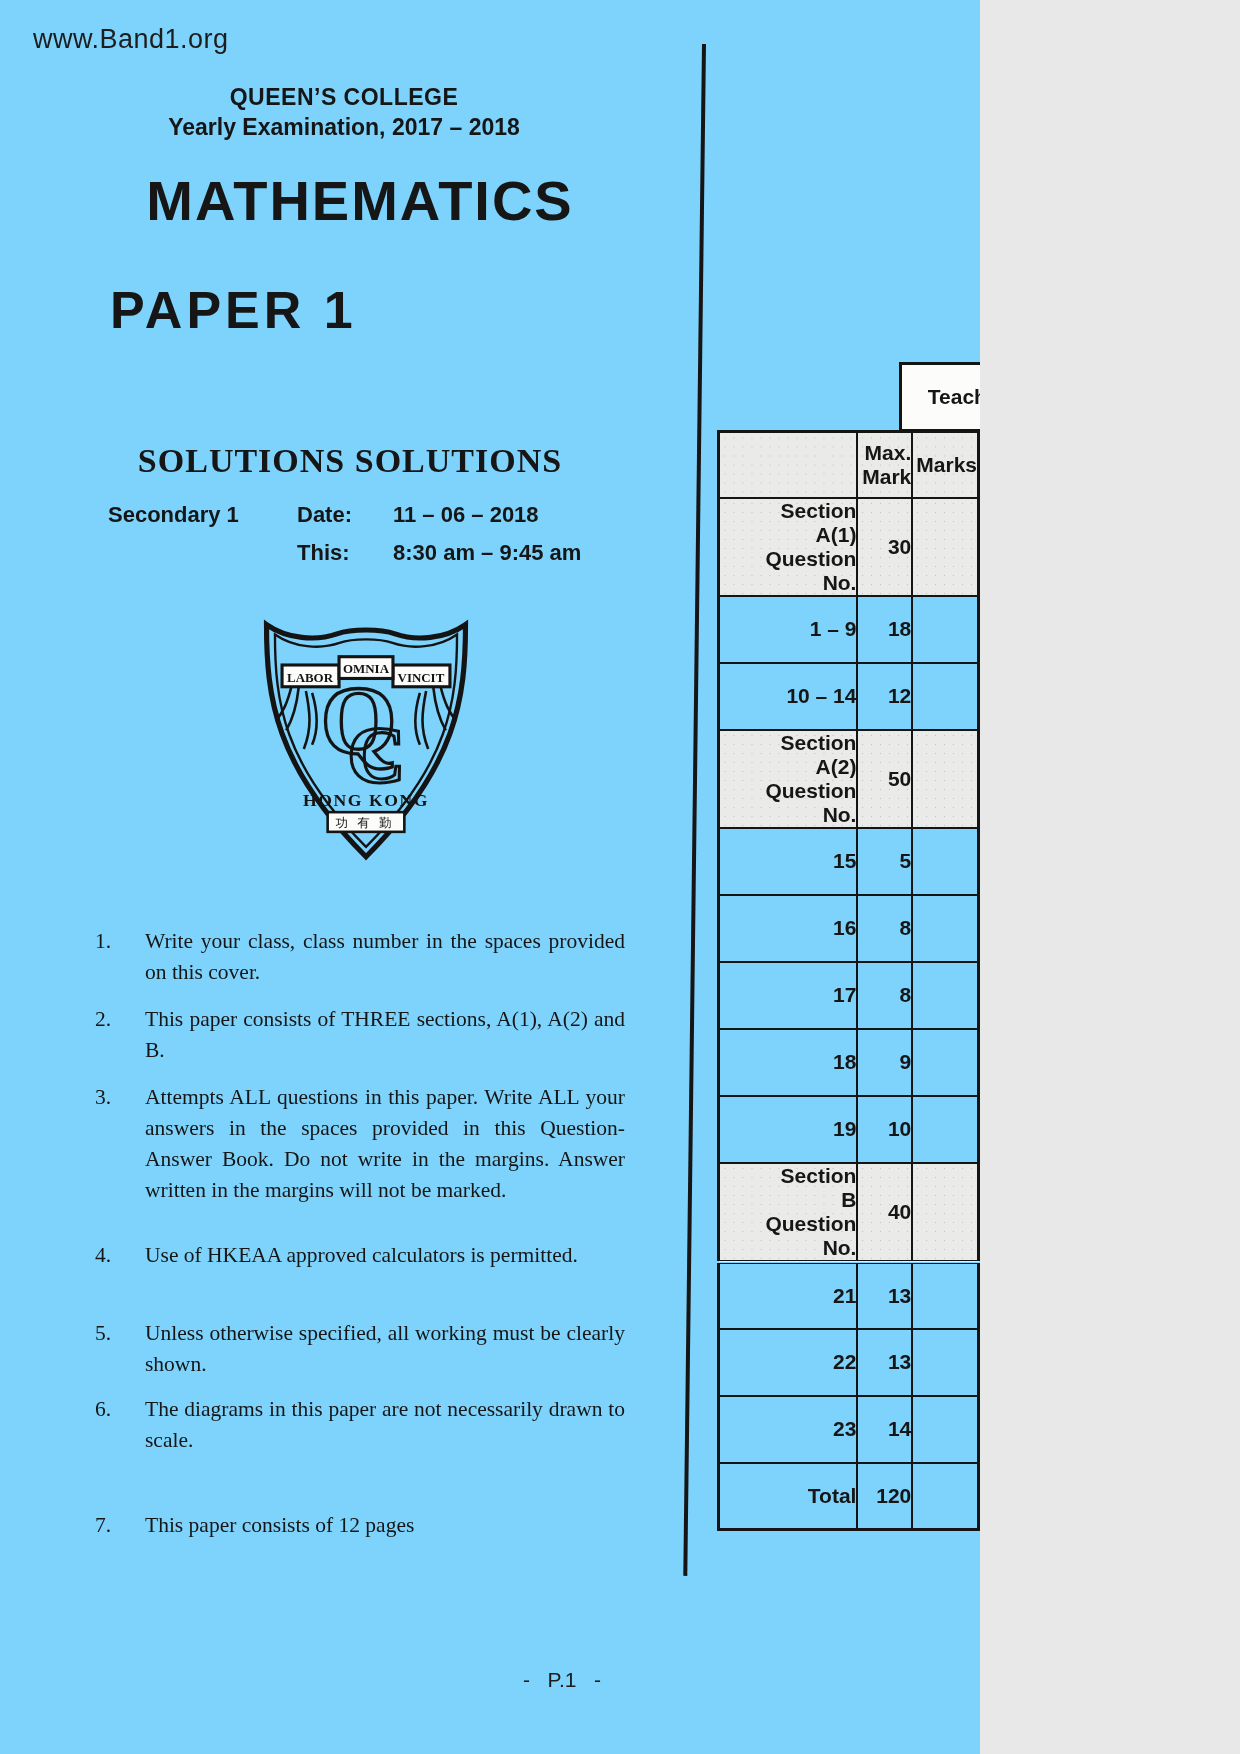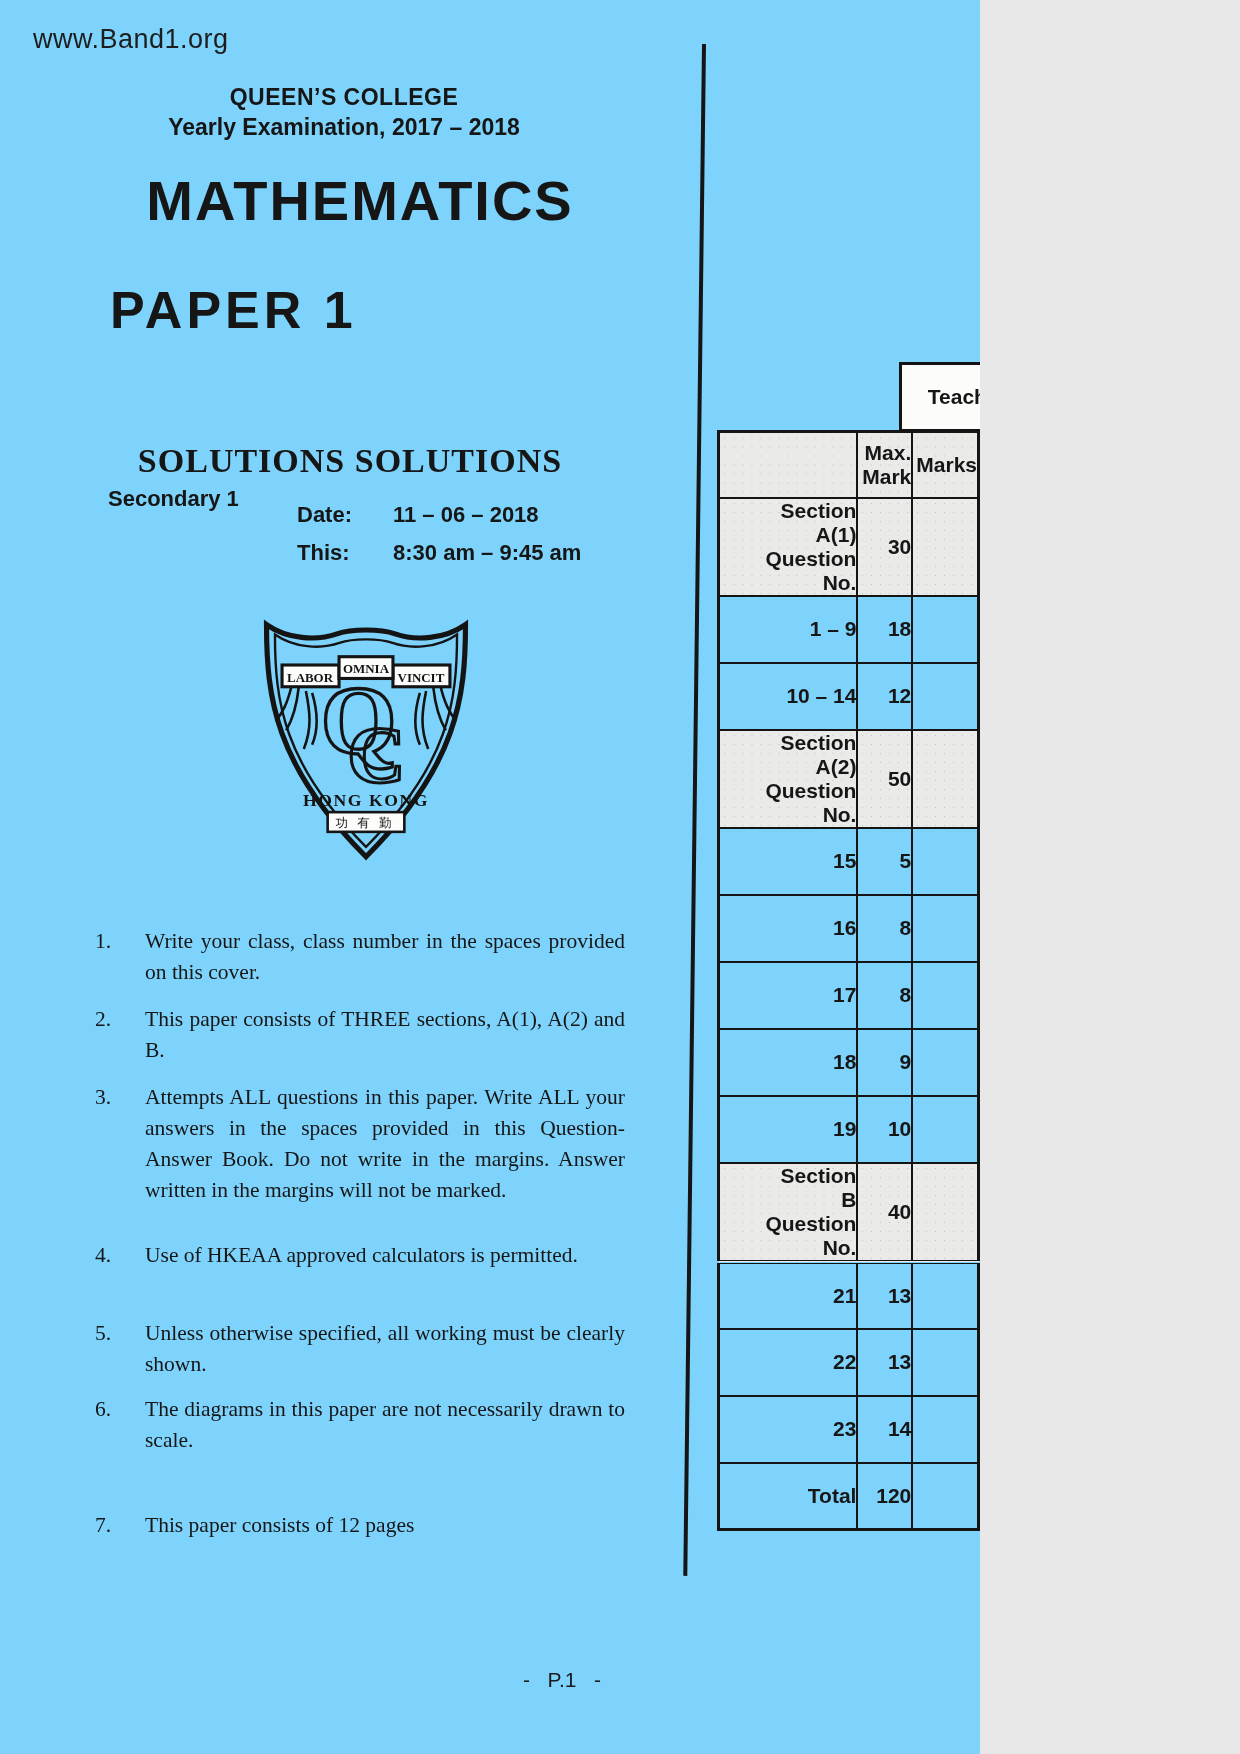--- a/index.html
+++ b/index.html
@@ -109,21 +109,21 @@
 
   <div class="head-center">
     <div class="school">QUEEN’S COLLEGE</div>
     <div class="examline">Yearly Examination, 2017 – 2018</div>
   </div>
 
   <div class="subject">MATHEMATICS</div>
   <div class="papernum">PAPER 1</div>
   <div class="solutions">SOLUTIONS SOLUTIONS</div>
 
-  <span class="infoline" style="left:108px;top:486px;">Secondary 1</span>
+  <span class="infoline" style="left:108px;top:502px;">Secondary 1</span>
   <span class="infoline" style="left:297px;top:502px;">Date:</span>
   <span class="infoline" style="left:393px;top:502px;">11 – 06 – 2018</span>
   <span class="infoline" style="left:297px;top:540px;">This:</span>
   <span class="infoline" style="left:393px;top:540px;">8:30 am – 9:45 am</span>
 
   <div class="crest">
     <svg viewBox="0 0 220 252" xmlns="http://www.w3.org/2000/svg">
 
       <path d="M14,16 C34,30 62,32 82,25 C96,20 124,20 138,25 C158,32 186,30 206,16 C206,86 198,152 110,240 C22,152 14,86 14,16 Z" fill="none" stroke="#141414" stroke-width="5"></path>
       <path d="M14,16 C34,30 62,32 82,25 C96,20 124,20 138,25 C158,32 186,30 206,16 C206,86 198,152 110,240 C22,152 14,86 14,16 Z" fill="none" stroke="#141414" stroke-width="2.5" transform="translate(110 128) scale(0.915) translate(-110 -128)"></path>

